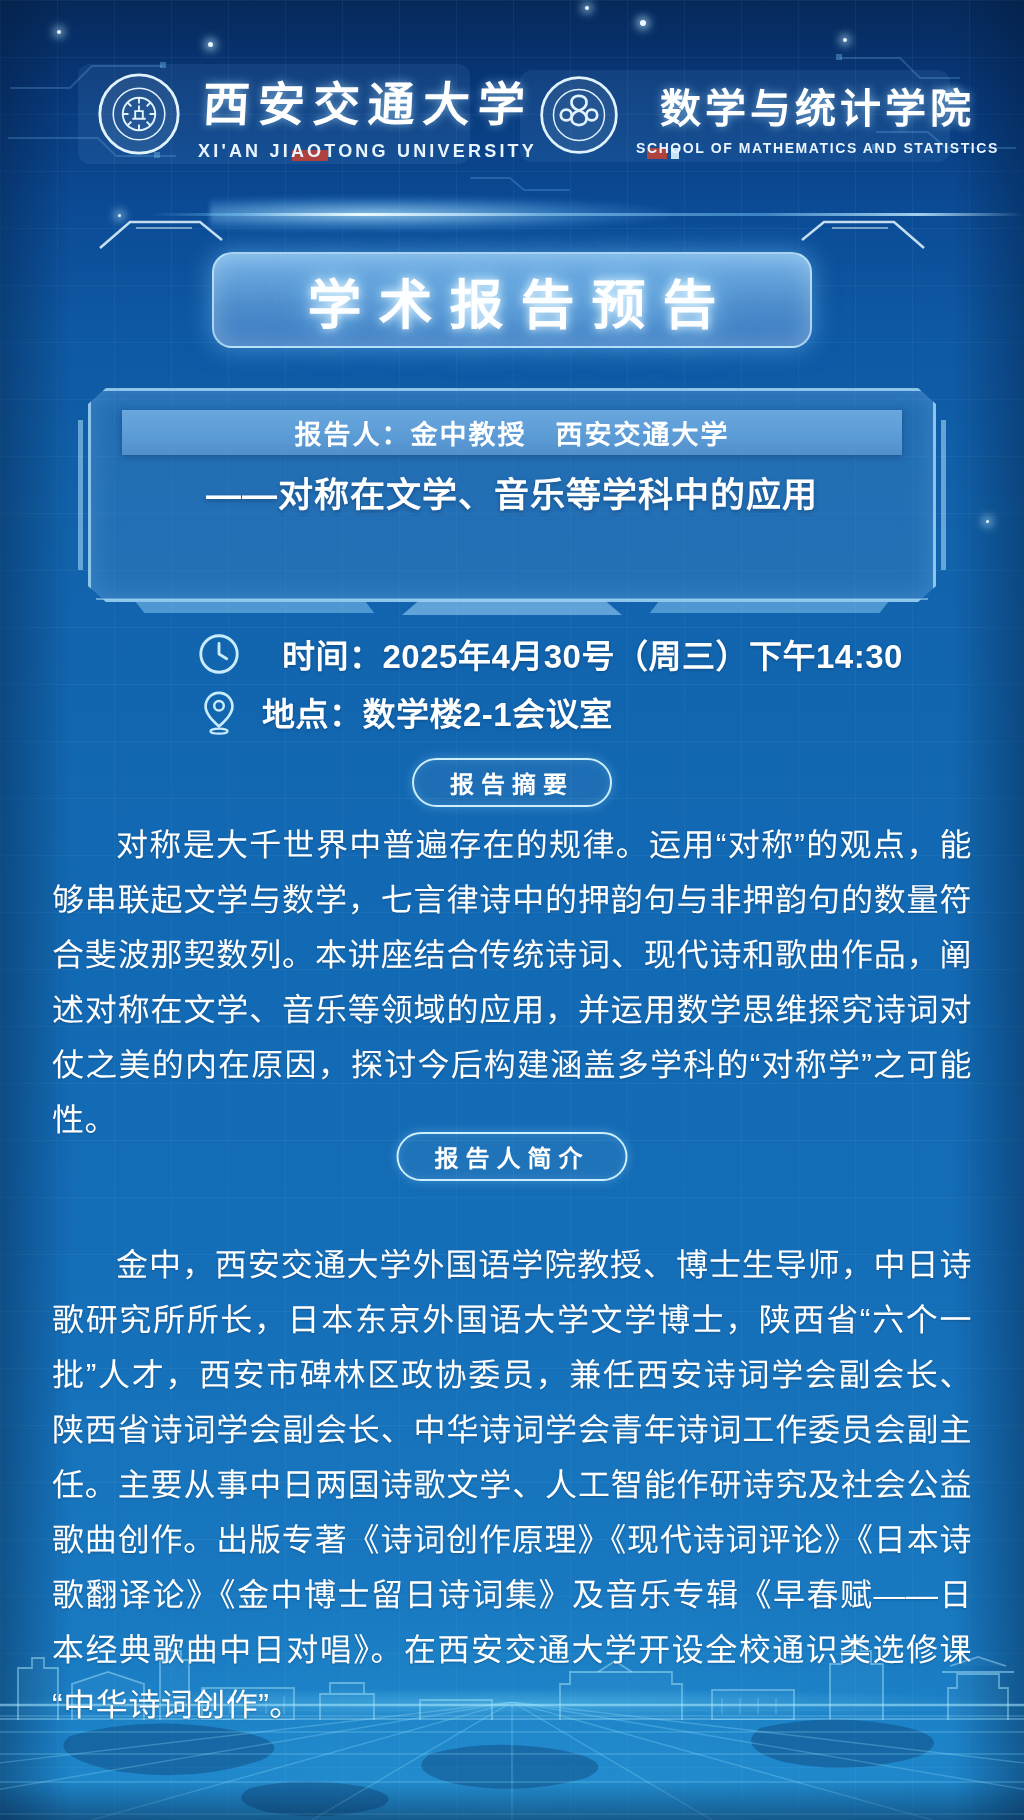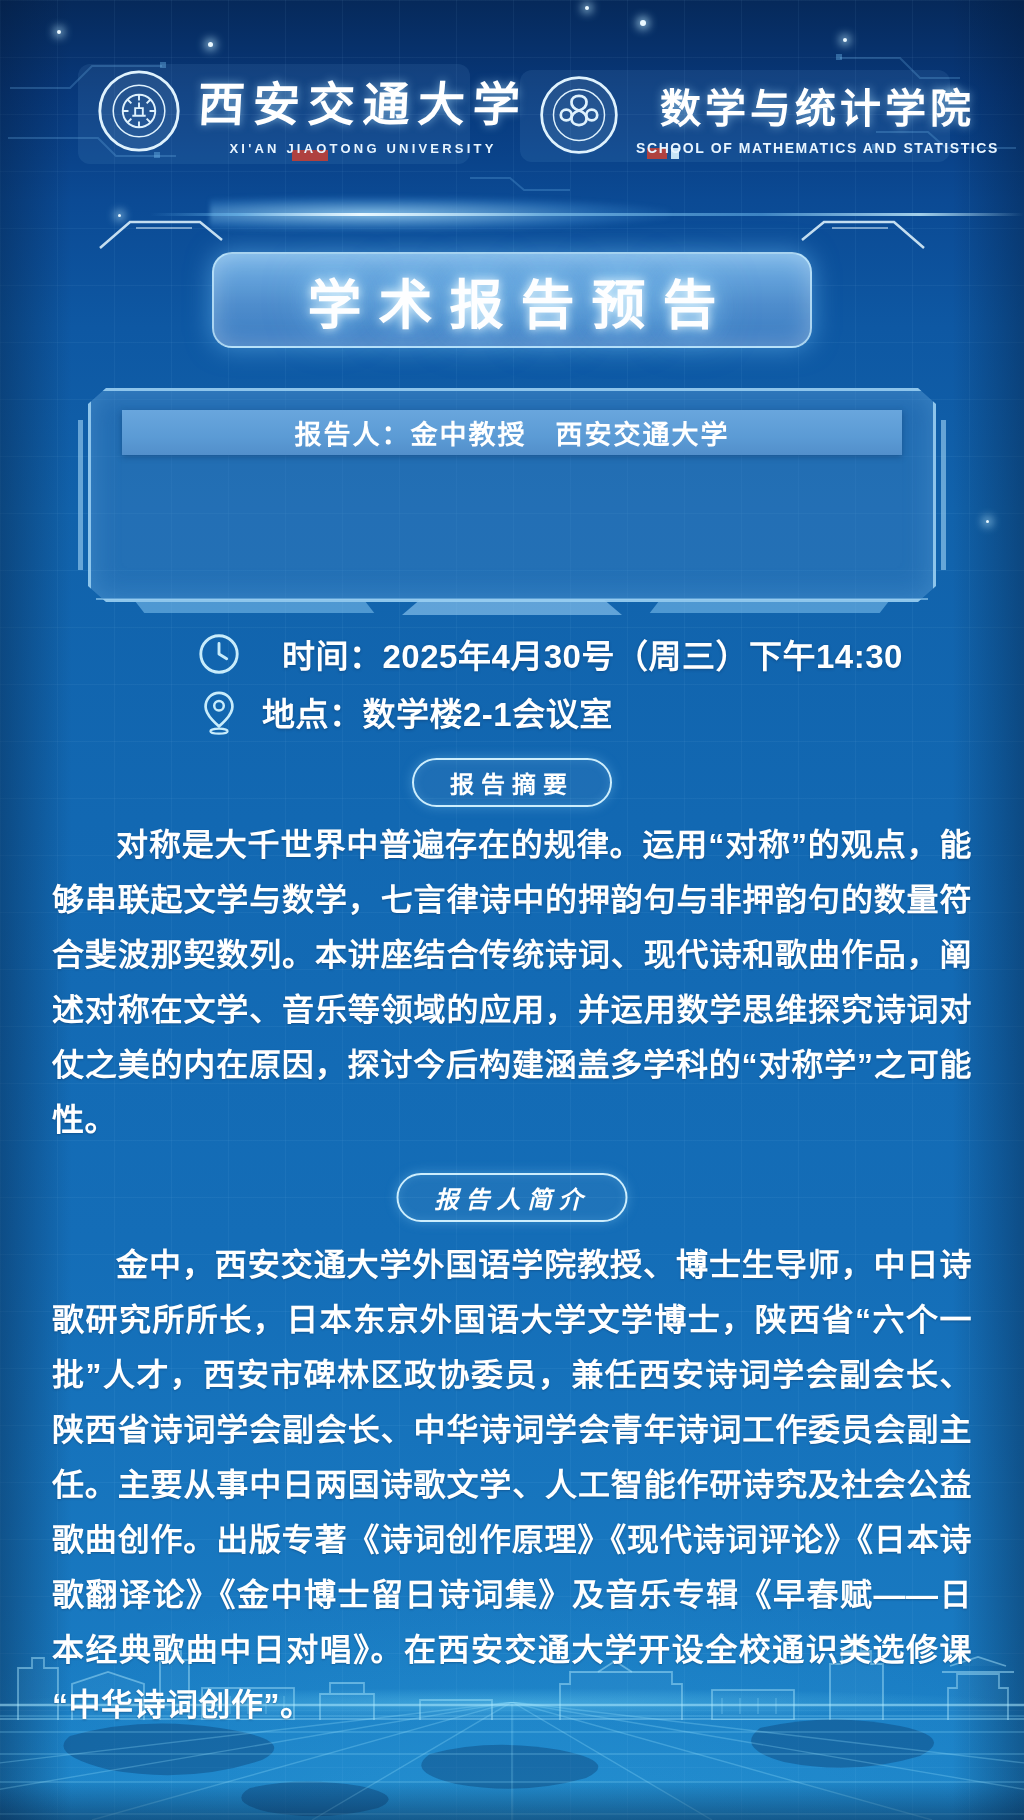--- a/index.html
+++ b/index.html
@@ -28,21 +28,21 @@
   .bp-left{left:78px;top:6px;width:392px;height:100px;}
   .bp-right{left:520px;top:12px;width:430px;height:92px;}
   .logo-group{position:absolute;display:flex;align-items:center;gap:16px;z-index:2;}
   .lg-left{left:96px;top:8px;}
   .lg-right{left:538px;top:16px;}
   .seal{width:86px;height:86px;flex:0 0 auto;}
   .lg-right .seal{width:82px;height:82px;}
   .logo-words{display:flex;flex-direction:column;align-items:center;}
   .uni-zh{font-size:47px;font-weight:bold;letter-spacing:8px;color:#fff;
     text-shadow:0 0 10px rgba(180,230,255,.6);transform:skewX(-3deg);}
-  .uni-en{font-size:13px;font-weight:bold;letter-spacing:3.2px;color:#e8f5ff;margin-top:6px;}
+  .uni-en{font-size:18px;font-weight:bold;letter-spacing:3.2px;color:#e8f5ff;margin-top:6px;}
   .sch-zh{font-size:41px;font-weight:bold;letter-spacing:4px;color:#fff;
     text-shadow:0 0 10px rgba(180,230,255,.6);}
   .sch-en{font-size:14px;font-weight:bold;letter-spacing:1.6px;color:#e8f5ff;margin-top:5px;}
   .red-accent{position:absolute;background:#b5342c;z-index:2;}
   .ra-1{left:292px;top:150px;width:36px;height:11px;}
   .ra-2{left:647px;top:148px;width:20px;height:11px;}
   .ra-3{left:671px;top:148px;width:8px;height:11px;background:#cfe9f7;}
   
   .streak{position:absolute;left:0;top:206px;width:1024px;height:16px;z-index:2;pointer-events:none;}
   .streak .core{position:absolute;left:150px;right:0;top:7px;height:3px;border-radius:3px;
@@ -87,26 +87,26 @@
   .detail-row{position:absolute;left:196px;display:flex;align-items:center;gap:20px;z-index:3;}
   .dr-time{top:630px;gap:40px;} .dr-loc{top:688px;}
   .detail-icon{width:46px;height:46px;flex:0 0 auto;}
   .detail-text{font-size:33px;font-weight:bold;letter-spacing:.5px;color:#fff;
     text-shadow:0 1px 3px rgba(10,40,80,.4);}
   
   .section-badge{position:absolute;left:50%;transform:translateX(-50%);z-index:3;
     border:2.5px solid #cdeefd;border-radius:26px;background:rgba(255,255,255,.05);
     padding:5px 36px;box-shadow:0 0 12px rgba(140,210,250,.35), inset 0 0 10px rgba(140,210,250,.2);}
   .badge-abstract{top:758px;}
-  .badge-bio{top:1173px;font-style:italic;}
+  .badge-bio{top:1132px;}
   .section-badge span{font-size:24px;font-weight:bold;letter-spacing:7px;color:#fff;}
   
   .body-text{position:absolute;left:52px;width:920px;margin:0;z-index:3;
     font-size:32px;line-height:55px;letter-spacing:.5px;color:#fff;
-    text-align:justify;text-indent:2em;text-shadow:0 1px 2px rgba(10,40,80,.35);font-weight:bold;}
+    text-align:justify;text-indent:2em;text-shadow:0 1px 2px rgba(10,40,80,.35);}
   .abstract-text{top:818px;}
   .bio-text{top:1238px;}
   
   .skyline{position:absolute;left:0;top:1628px;z-index:1;}
   .ground{position:absolute;left:0;top:1702px;z-index:1;}
   .horizon-glow{position:absolute;left:0;top:1688px;width:1024px;height:30px;z-index:1;
     background:radial-gradient(ellipse at 50% 50%, rgba(120,220,250,.35), transparent 70%);}
   .bottom-shade{position:absolute;left:0;bottom:0;width:1024px;height:40px;z-index:2;
     background:linear-gradient(180deg,transparent,rgba(4,28,60,.45));}
 </style>
@@ -200,20 +200,21 @@
     <h1>学术报告预告</h1>
   </div>
 
   <div class="side-bar sb-l"></div>
   <div class="side-bar sb-r"></div>
   <section class="info-panel"></section>
   <div class="speaker-bar">
     <span>报告人：金中教授　西安交通大学</span>
   </div>
   <div class="topic">
+    <div>——对称在文学、音乐等学科中的应用</div>
   </div>
   <div class="undertrim">
     <div class="trim-line"></div>
     <div class="trim-wing tw-l"></div>
     <div class="trim-wing tw-r"></div>
     <div class="trim-center"></div>
   </div>
 
   <div class="detail-row dr-time">
     <svg class="detail-icon" viewBox="0 0 48 48">

